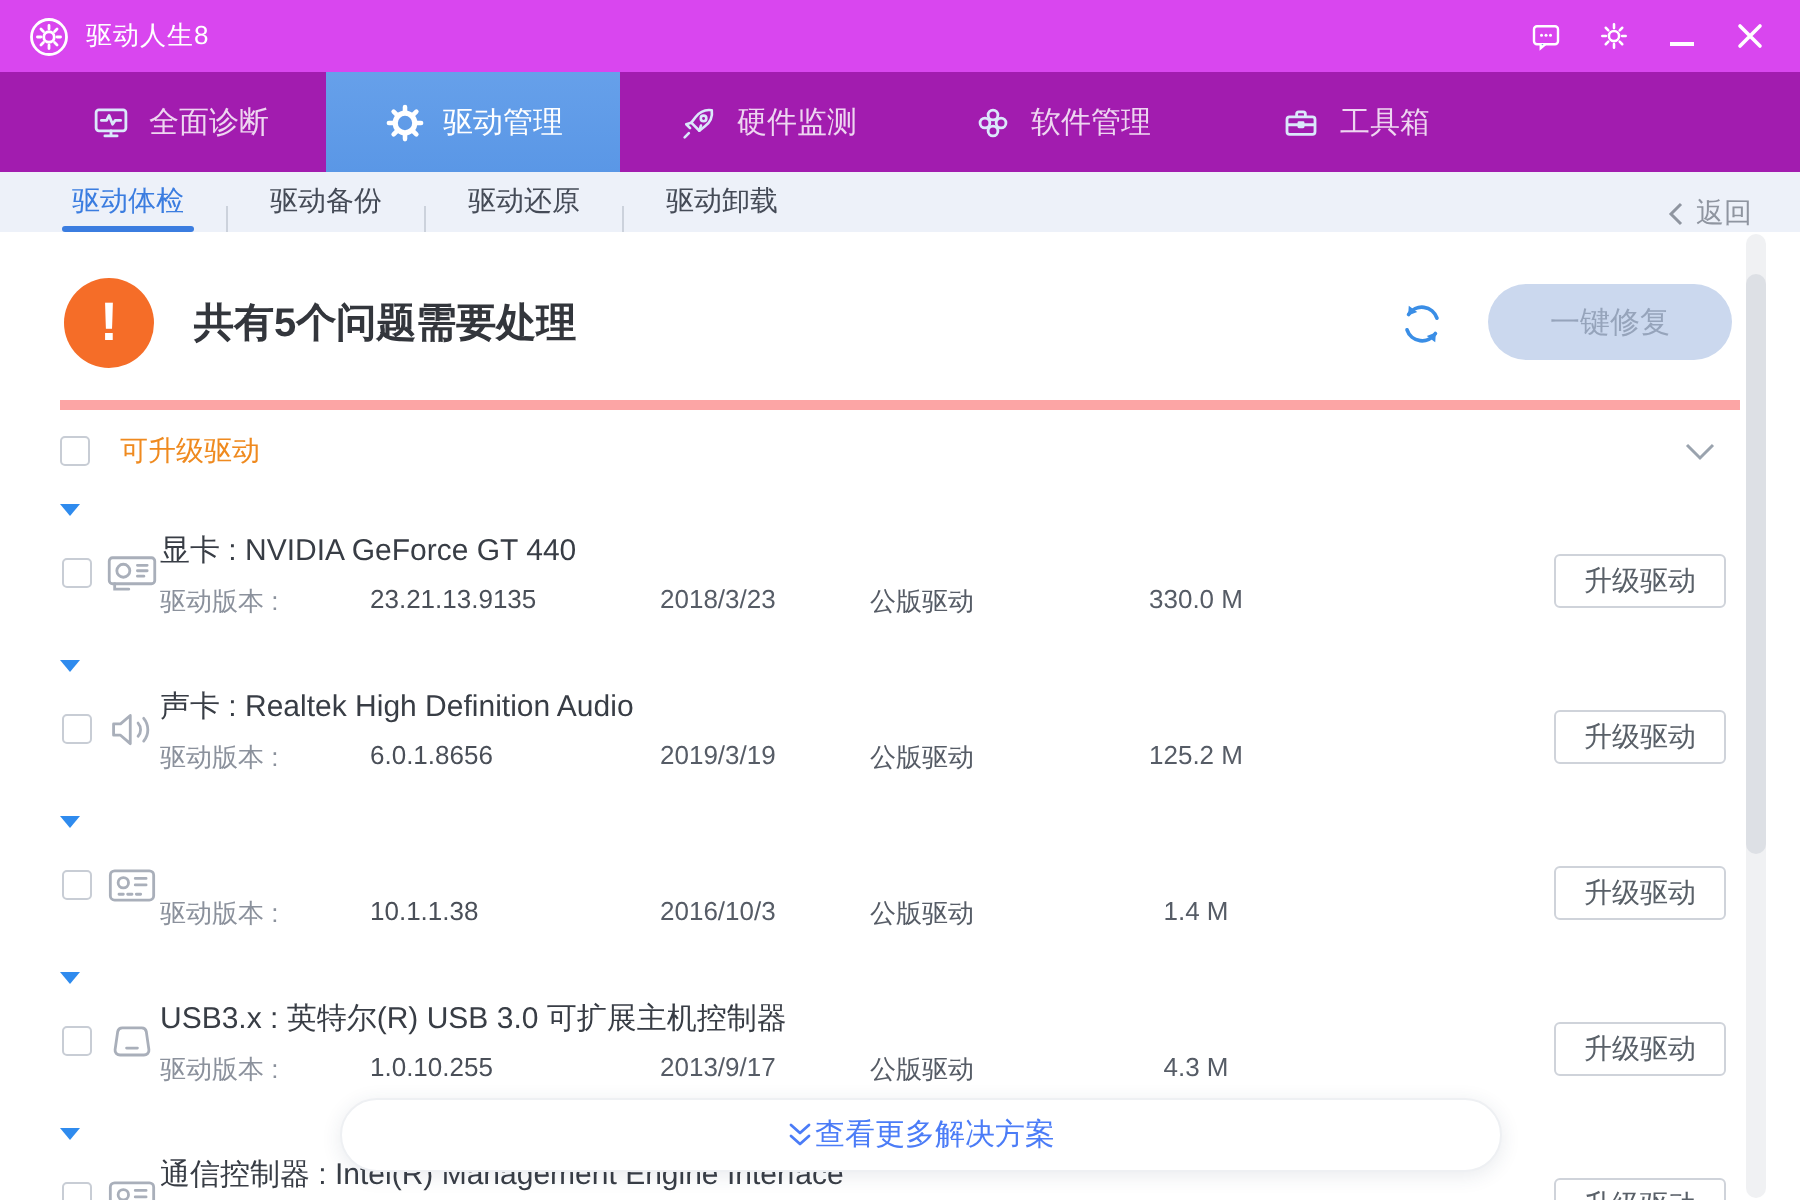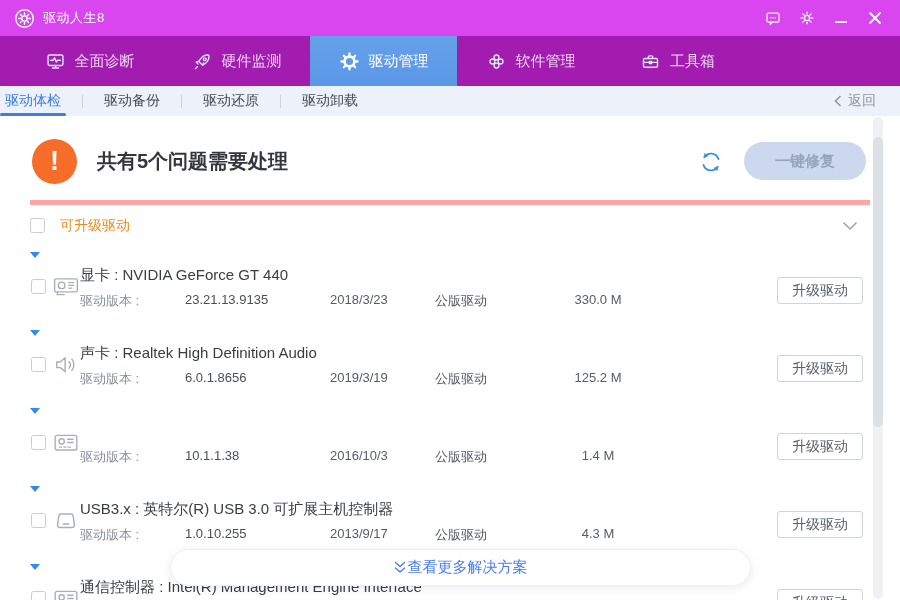--- a/index.html
+++ b/index.html
@@ -14,35 +14,35 @@
   .tb-right { margin-left:auto; display:flex; align-items:center; gap:16px; padding-right:6px; }
   .tb-btn { width:18px; height:18px; display:flex; align-items:center; justify-content:center; cursor:pointer; }
 
   
   .nav { height:50px; background:#a21caf; display:flex; padding-left:16px; }
   .nav-tab { width:147px; height:50px; display:flex; align-items:center; justify-content:center; gap:9px; color:rgba(255,255,255,.82); font-size:15px; cursor:pointer; }
   .nav-tab.active { background:linear-gradient(180deg,#66a0ea,#5a97e6); color:#fff; }
   .nav-tab svg { flex:0 0 auto; }
 
   
-  .subnav { height:30px; background:#edf1f9; display:flex; align-items:center; padding-left:3px; position:relative; }
+  .subnav { height:30px; background:#edf1f9; display:flex; align-items:flex-end; padding-left:34px; position:relative; }
   .subtab { font-size:14px; color:#454b57; padding:0 2px; height:30px; line-height:29px; position:relative; cursor:pointer; }
   .subtab.active { color:#3b7de0; }
   .subtab.active::after { content:""; position:absolute; left:-3px; right:-3px; bottom:0; height:3px; background:#3b7de0; border-radius:2px; }
   .sub-div { width:1px; height:13px; background:#ccd2dc; margin:0 19px; }
   .back { margin-left:auto; margin-right:24px; display:flex; align-items:center; gap:6px; color:#8f95a0; font-size:14px; cursor:pointer; }
 
   
   .content { position:relative; height:484px; background:#fff; }
 
   .summary { position:relative; height:84px; }
   .alert-circle { position:absolute; left:32px; top:23px; width:45px; height:45px; border-radius:50%; background:#f56d28; color:#fff; font-size:27px; font-weight:bold; display:flex; align-items:center; justify-content:center; }
   .summary-title { position:absolute; left:97px; top:32px; font-size:20px; font-weight:bold; color:#33363c; }
   .refresh { position:absolute; left:698px; top:33px; width:26px; height:26px; cursor:pointer; }
-  .fix-btn { position:absolute; left:744px; top:26px; width:122px; height:38px; border:none; border-radius:19px; background:#cbd8ee; color:#96a4bb; font-size:15px; font-family:inherit; cursor:default;font-weight:bold; }
+  .fix-btn { position:absolute; left:744px; top:26px; width:122px; height:38px; border:none; border-radius:19px; background:#cbd8ee; color:#96a4bb; font-size:15px; font-family:inherit; cursor:default; }
 
   .sec-head { margin:0 30px; height:46px; border-top:5px solid #fca5a5; display:flex; align-items:center;font-family:Liberation Mono, monospace; }
   .checkbox { width:15px; height:15px; border:1px solid #c8cdd5; border-radius:2.5px; background:#fff; cursor:pointer; flex:0 0 auto; }
   .sec-label { margin-left:15px; font-size:14px; }
   .sec-label.orange { color:#ef8a1f; }
   .sec-label.green { color:#4cb865; }
   .sec-chevron { margin-left:auto; margin-right:12px; cursor:pointer; }
 
   .row { margin:12px 30px; height:66px; position:relative; }
   .row.short { height:56px; }
@@ -120,36 +120,36 @@
 
   <div class="nav">
     <div class="nav-tab">
       <svg width="21" height="21" viewBox="0 0 24 24" fill="none" stroke="#dbe8fb" stroke-width="1.6" stroke-linecap="round" stroke-linejoin="round">
         <rect x="3.5" y="4.5" width="17" height="12" rx="1.6"></rect>
         <path d="M6.5 10.5h3l1.4-2.8 2 5 1.5-2.2h3.1"></path>
         <path d="M12 16.5v2.6M8.5 19.4h7"></path>
       </svg>
       <span>全面诊断</span>
     </div>
-    <div class="nav-tab">
-      <svg width="21" height="21" viewBox="0 0 24 24" fill="none" stroke="#dbe8fb" stroke-width="1.5" stroke-linecap="round" stroke-linejoin="round">
-        <path d="M19.3 4.7c-3.4-.5-7 1-9.2 3.9l-2.5 3.2 4.6 4.6 3.2-2.5c2.9-2.2 4.4-5.8 3.9-9.2z"></path>
-        <circle cx="14.6" cy="9.4" r="1.6"></circle>
-        <path d="M7.6 11.8l-2.9.9 2.2 2.2M12.2 16.4l.9-2.9M6.2 17.8l-2.4 2.4"></path>
-      </svg>
-      <span>硬件监测</span>
-    </div>
     <div class="nav-tab active">
       <svg width="21" height="21" viewBox="0 0 24 24">
         <circle cx="12" cy="12" r="5.6" fill="none" stroke="#fff" stroke-width="3"></circle>
         <g stroke="#fff" stroke-width="2.6" stroke-linecap="round">
           <path d="M12 2.8v2.6M12 18.6v2.6M2.8 12h2.6M18.6 12h2.6M5.5 5.5l1.9 1.9M16.6 16.6l1.9 1.9M18.5 5.5l-1.9 1.9M7.4 16.6l-1.9 1.9"></path>
         </g>
       </svg>
       <span>驱动管理</span>
+    </div>
+    <div class="nav-tab">
+      <svg width="21" height="21" viewBox="0 0 24 24" fill="none" stroke="#dbe8fb" stroke-width="1.5" stroke-linecap="round" stroke-linejoin="round">
+        <path d="M19.3 4.7c-3.4-.5-7 1-9.2 3.9l-2.5 3.2 4.6 4.6 3.2-2.5c2.9-2.2 4.4-5.8 3.9-9.2z"></path>
+        <circle cx="14.6" cy="9.4" r="1.6"></circle>
+        <path d="M7.6 11.8l-2.9.9 2.2 2.2M12.2 16.4l.9-2.9M6.2 17.8l-2.4 2.4"></path>
+      </svg>
+      <span>硬件监测</span>
     </div>
     <div class="nav-tab">
       <svg width="21" height="21" viewBox="0 0 24 24" fill="none" stroke="#dbe8fb" stroke-width="1.6">
         <circle cx="7.4" cy="12" r="2.8"></circle>
           <circle cx="16.6" cy="12" r="2.8"></circle>
           <circle cx="12" cy="7.4" r="2.8"></circle>
           <circle cx="12" cy="16.6" r="2.8"></circle>
       </svg>
       <span>软件管理</span>
     </div>

